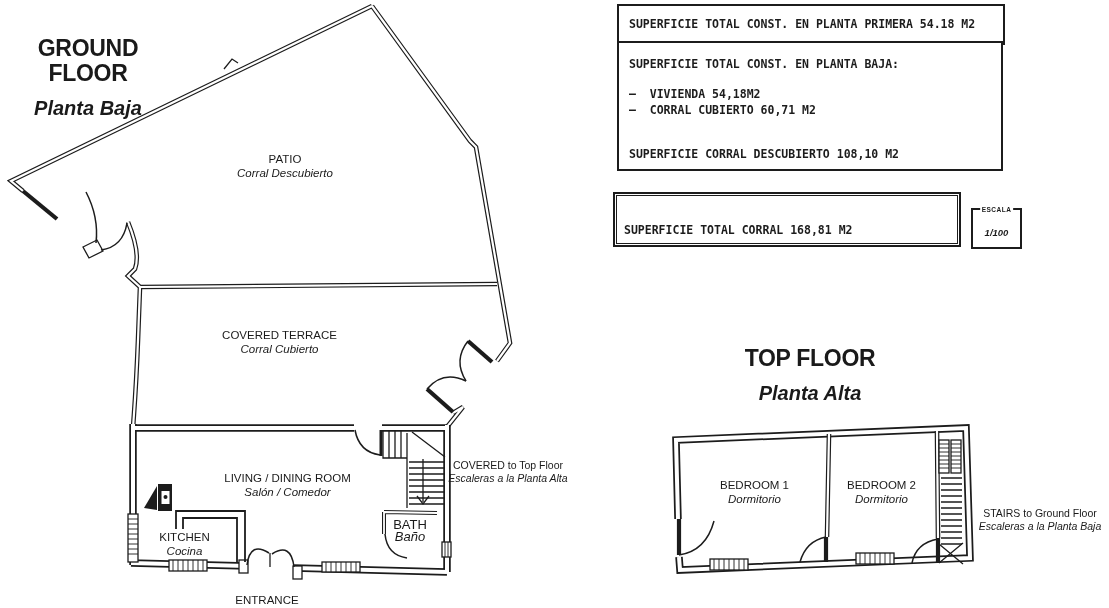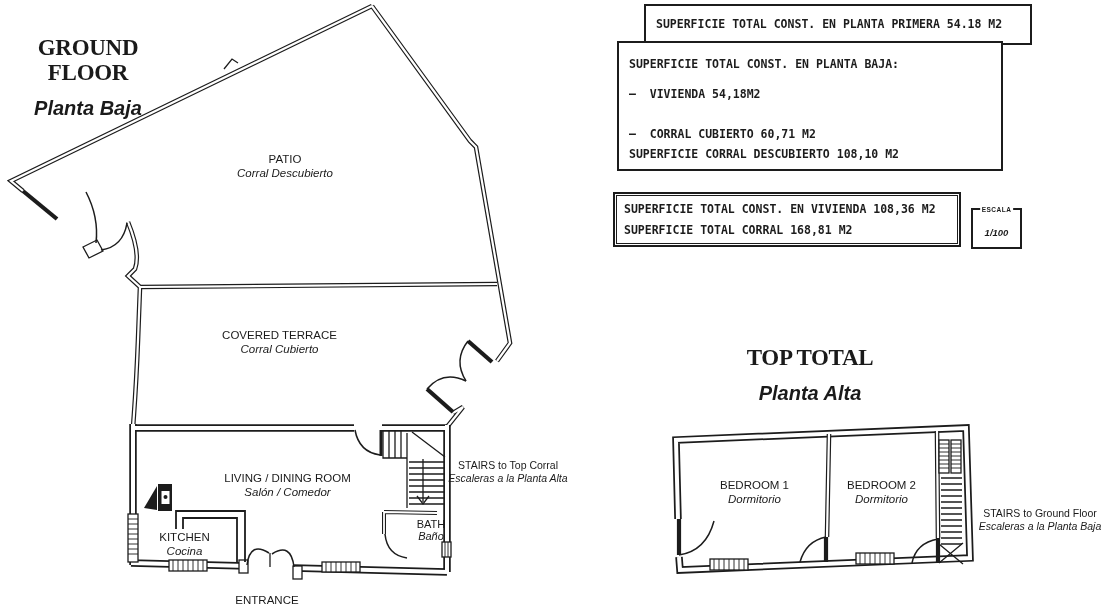--- a/index.html
+++ b/index.html
@@ -15,27 +15,27 @@
   .k4{stroke:#1c1c1c;stroke-width:4;fill:none}
   .w4{stroke:#ffffff;stroke-width:1.8;fill:none}
   .thick{stroke:#1c1c1c;stroke-width:4.2;fill:none}
   .thin{stroke:#1c1c1c;stroke-width:1.3;fill:none}
   .arc{stroke:#1c1c1c;stroke-width:1.5;fill:none}
   .winframe{fill:#ffffff;stroke:#1c1c1c;stroke-width:1.3}
   .hatch{stroke:#1c1c1c;stroke-width:0.9;fill:none}
   .solid{fill:#1c1c1c;stroke:none}
 
   .ftitle{position:absolute;text-align:center;line-height:1.08;}
-  .ftitle .t1{display:block;font-weight:bold;font-size:23px;letter-spacing:-0.3px;font-family:Liberation Serif, serif;}
+  .ftitle .t1{display:block;font-weight:bold;font-size:23px;letter-spacing:-0.3px;}
   .ftitle .t2{display:block;font-weight:bold;font-style:italic;font-size:20px;margin-top:12px;}
 
   .rlabel{position:absolute;text-align:center;font-size:11.5px;line-height:13.5px;}
   .rlabel span{display:block;}
   .rlabel .es{font-style:italic;}
-  .rlabel.small{font-size:11px;line-height:11.5px;padding-left:21px;}
+  .rlabel.small{font-size:13px;line-height:11.5px;}
   .rlabel.stairs{font-size:10.5px;line-height:13px;}
 
   .mono{font-family:"DejaVu Sans Mono", monospace;font-weight:bold;font-size:11.5px;
         white-space:pre;color:#1c1c1c;}
   .ibox{position:absolute;border:2px solid #1c1c1c;background:#ffffff;}
   .ibox .mono{position:absolute;left:10px;}
   .box-c-inner{position:absolute;inset:1px;border:1px solid #1c1c1c;}
   .scalebox{position:absolute;border:2px solid #1c1c1c;background:#ffffff;text-align:center;}
   .scalebox .sl{position:absolute;top:-4px;left:50%;transform:translateX(-50%);
         background:#ffffff;padding:0 2px;font-size:6.5px;font-weight:bold;letter-spacing:0.5px;}
@@ -193,58 +193,57 @@
     <span>BATH</span>
     <span class="es">Baño</span>
   </div>
 
   <div class="rlabel" style="left:207px;top:594px;width:120px">
     <span>ENTRANCE</span>
     <span class="es">Planta</span>
   </div>
 
   <div class="rlabel stairs" style="left:438px;top:459px;width:140px">
-    <span>STAIRS to Top Corral</span>
+    <span>COVERED to Top Floor</span>
     <span class="es">Escaleras a la Planta Alta</span>
   </div>
 
   <div class="ftitle" style="left:725px;top:346px;width:170px">
-    <span class="t1">TOP TOTAL</span>
+    <span class="t1">TOP FLOOR</span>
     <span class="t2">Planta Alta</span>
   </div>
 
   <div class="rlabel" style="left:697px;top:479px;width:115px">
     <span>BEDROOM 1</span>
     <span class="es">Dormitorio</span>
   </div>
 
   <div class="rlabel" style="left:824px;top:479px;width:115px">
     <span>BEDROOM 2</span>
     <span class="es">Dormitorio</span>
   </div>
 
   <div class="rlabel stairs" style="left:965px;top:507px;width:150px">
     <span>STAIRS to Ground Floor</span>
     <span class="es">Escaleras a la Planta Baja</span>
   </div>
 
-  <div class="ibox" style="left:644px;top:4px;width:384px;height:37px">
+  <div class="ibox" style="left:617px;top:4px;width:384px;height:37px">
     <span class="mono" style="top:11px">SUPERFICIE TOTAL CONST. EN PLANTA PRIMERA 54.18 M2</span>
   </div>
 
   <div class="ibox" style="left:617px;top:41px;width:382px;height:126px">
     <span class="mono" style="top:14px">SUPERFICIE TOTAL CONST. EN PLANTA BAJA:</span>
     <span class="mono" style="top:44px">–  VIVIENDA 54,18M2</span>
-    <span class="mono" style="top:84px">–  CORRAL CUBIERTO 60,71 M2</span>
+    <span class="mono" style="top:60px">–  CORRAL CUBIERTO 60,71 M2</span>
     <span class="mono" style="top:104px">SUPERFICIE CORRAL DESCUBIERTO 108,10 M2</span>
   </div>
 
   <div class="ibox" style="left:613px;top:192px;width:344px;height:51px">
     <div class="box-c-inner"></div>
-    <span class="mono" style="top:8px;left:9px">SUPERFICIE TOTAL CONST. EN VIVIENDA 108,36 M2</span>
     <span class="mono" style="top:29px;left:9px">SUPERFICIE TOTAL CORRAL 168,81 M2</span>
   </div>
 
   <div class="scalebox" style="left:971px;top:208px;width:47px;height:37px">
     <span class="sl">ESCALA</span>
     <span class="sv">1/100</span>
   </div>
 
 </div>
 

